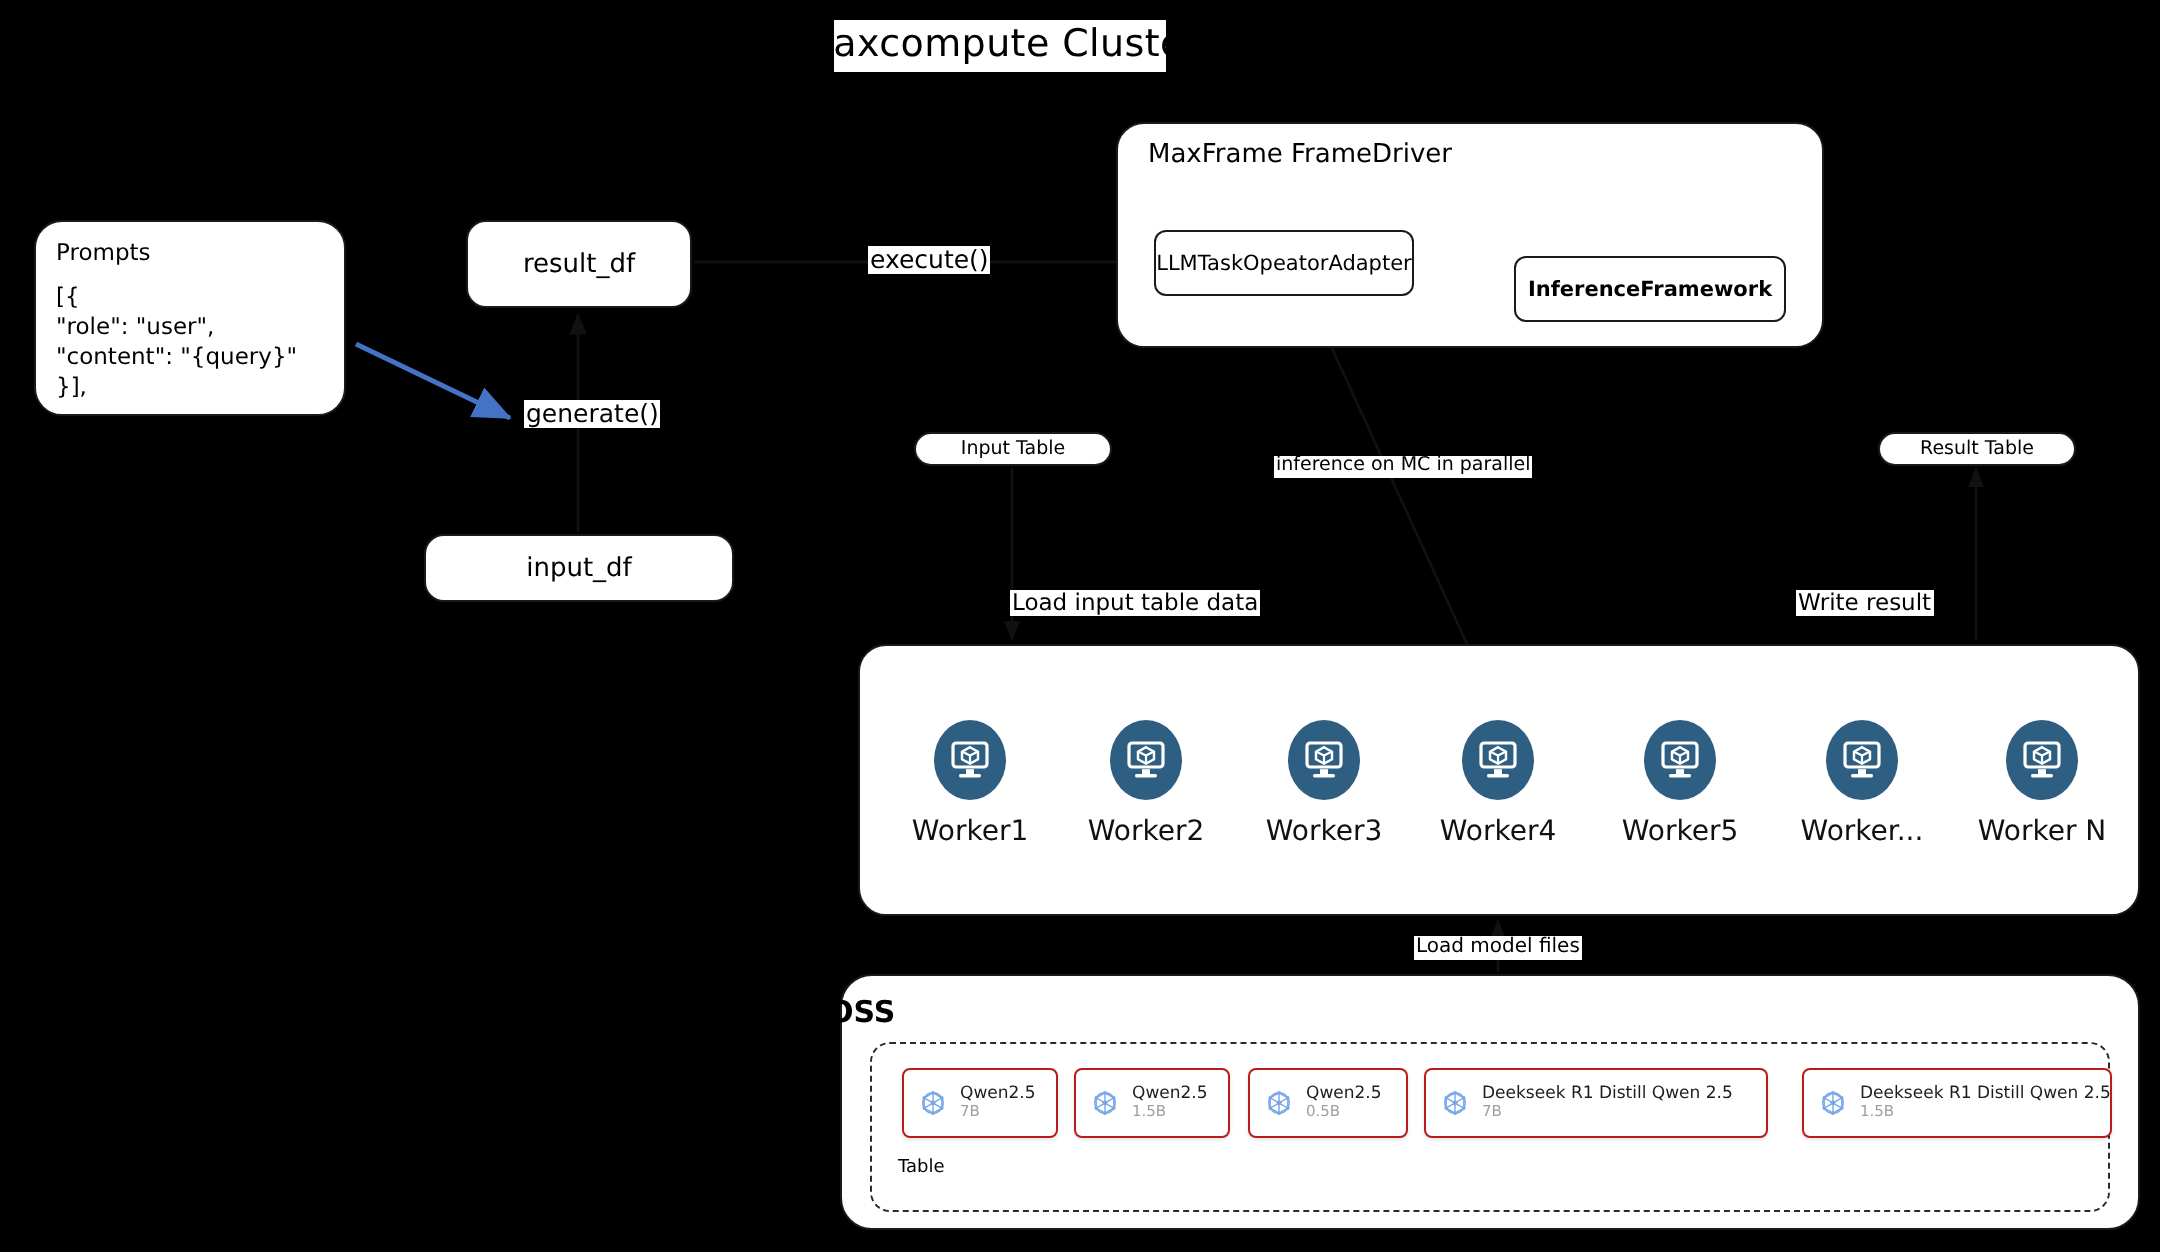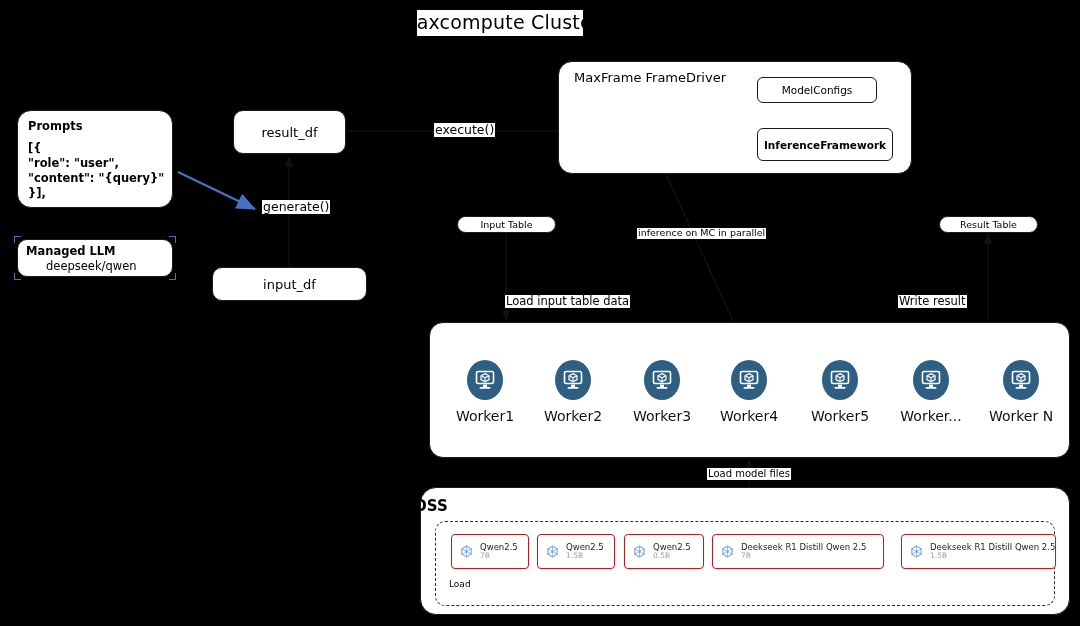--- a/index.html
+++ b/index.html
@@ -29,21 +29,21 @@
   .ctr{display:flex;align-items:center;justify-content:center;text-align:center;}
 
   
   #title{
     left:417px;top:10px;width:166px;height:26px;
     font-size:19px;letter-spacing:.2px;
   }
 
   
   #prompts-box{left:17px;top:110px;width:156px;height:98px;}
-  #prompts-box .inner{padding:8px 10px 0 10px;font-size:11.5px;line-height:1.35;font-weight:bold;}
+  #prompts-box .inner{padding:8px 10px 0 10px;font-size:11.5px;line-height:1.35;}
   #prompts-box .head{margin-bottom:6px;}
   #prompts-box .code{white-space:pre;font-size:11.5px;line-height:1.32;}
 
   #managed-box{left:17px;top:239px;width:156px;height:38px;}
   #managed-box .inner{padding:4px 8px;font-size:11.5px;line-height:1.3;}
   #managed-box .m-title{font-weight:bold;}
   #managed-box .m-sub{padding-left:20px;}
   .handle{
     position:absolute;width:7px;height:7px;border:1.6px solid #4472c4;
     background:transparent;box-sizing:border-box;
@@ -156,37 +156,27 @@
   <div class="wbox rnd-lg" id="prompts-box">
     <div class="inner">
       <div class="head">Prompts</div>
       <div class="code">[{
 "role": "user",
 "content": "{query}"
 }],</div>
     </div>
   </div>
 
-  <div class="wbox rnd-md" id="managed-box">
-    <div class="inner">
-      <div class="m-title">Managed LLM</div>
-      <div class="m-sub">deepseek/qwen</div>
-    </div>
-    <span class="handle h-tl"></span>
-    <span class="handle h-tr"></span>
-    <span class="handle h-bl"></span>
-    <span class="handle h-br"></span>
-  </div>
 
   <div class="wbox rnd-md ctr" id="result-df">result_df</div>
   <div class="wbox rnd-md ctr" id="input-df">input_df</div>
 
   <div class="wbox rnd-lg" id="framedriver"></div>
   <div class="plain-label" id="fd-title">MaxFrame FrameDriver</div>
-  <div class="wbox rnd-sm ctr" id="modelconfigs">ModelConfigs</div>
+  <div class="wbox rnd-sm ctr" id="llm-adapter">LLMTaskOpeatorAdapter</div>
   <div class="wbox rnd-sm ctr" id="infframework">InferenceFramework</div>
 
   <div class="wbox rnd-pill ctr" id="input-table">Input Table</div>
   <div class="wbox rnd-pill ctr" id="result-table">Result Table</div>
 
   <div class="plain-label" id="lbl-execute">execute()</div>
   <div class="plain-label" id="lbl-generate">generate()</div>
   <div class="plain-label" id="lbl-inference">inference on MC in parallel</div>
   <div class="plain-label" id="lbl-loadinput">Load input table data</div>
   <div class="plain-label" id="lbl-writeresult">Write result</div>
@@ -276,21 +266,21 @@
             <path d="M7 5.8 L11 7.8 L15 5.8 M11 7.8 L11 11.8" fill="none" stroke="#fff" stroke-width="1.1"></path>
           </svg>
         </div>
         <div class="wl">Worker N</div>
       </div>
     </div>
 
   <div class="wbox" id="oss"></div>
   <div class="plain-label" id="oss-title">OSS</div>
   <div id="llms-wrap"></div>
-  <div class="plain-label" id="llms-label">Load</div>
+  <div class="plain-label" id="llms-label">Table</div>
   <div id="models-row">
       <div class="mcard" style="left: 451px; width: 78px;">
         <span class="mico"><svg width="17" height="17" viewBox="0 0 24 24">
             <g stroke="#7aa7e9" stroke-width="1" fill="none">
               <circle cx="12" cy="12" r="7.2"></circle>
               <path d="M12 4.8 L12 19.2 M5.8 8.4 L18.2 15.6 M5.8 15.6 L18.2 8.4"></path>
               <path d="M12 4.8 L18.2 8.4 L18.2 15.6 L12 19.2 L5.8 15.6 L5.8 8.4 Z"></path>
             </g>
             <g fill="#7aa7e9">
               <circle cx="12" cy="12" r="1.7"></circle>

